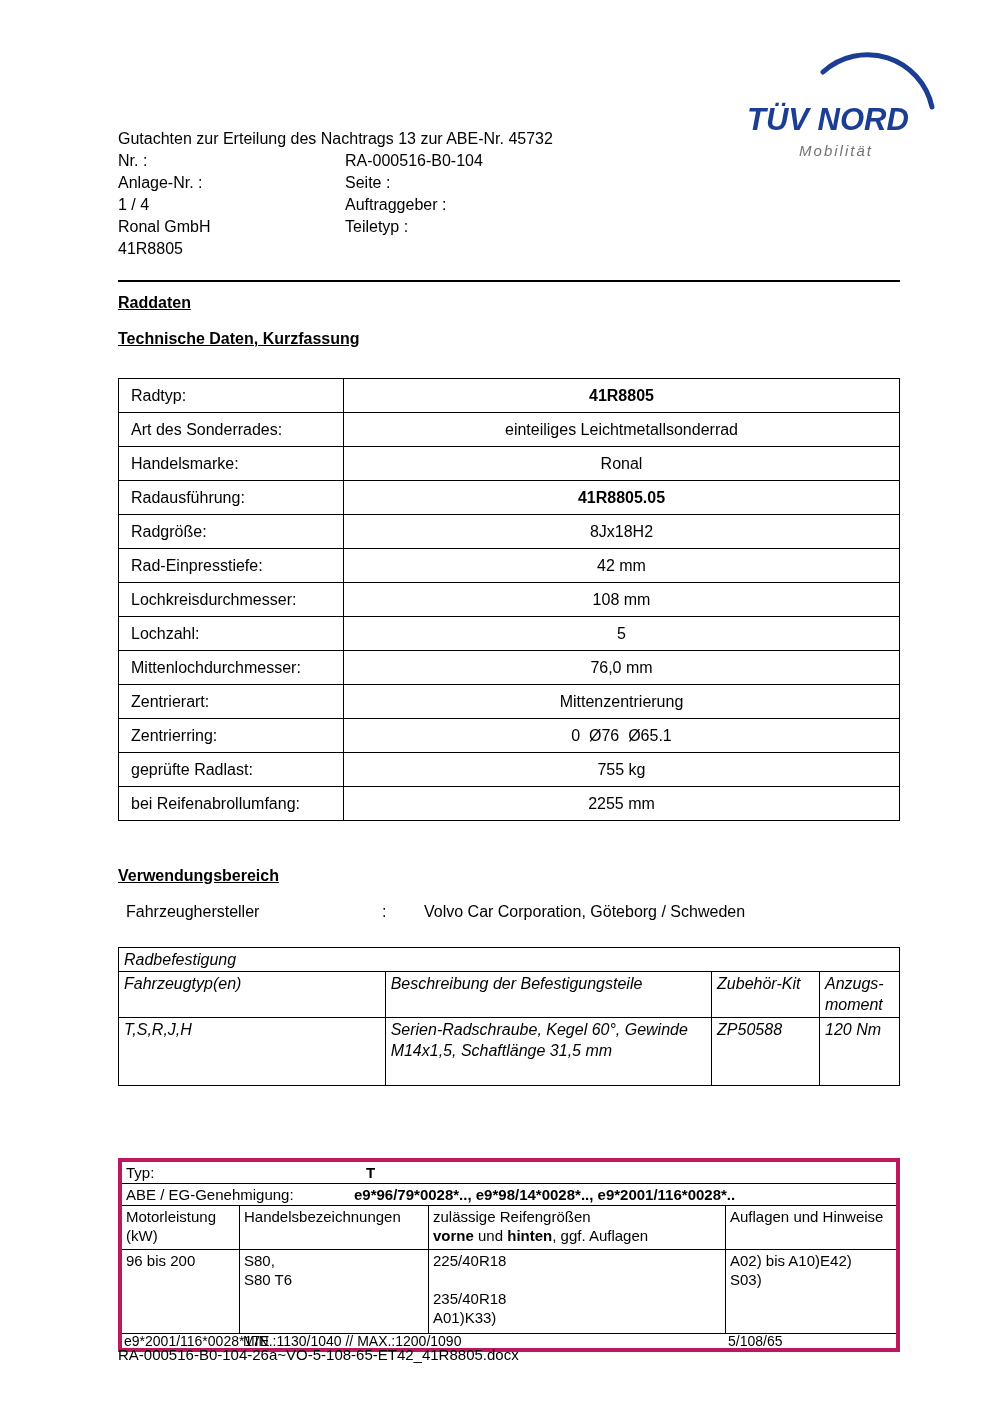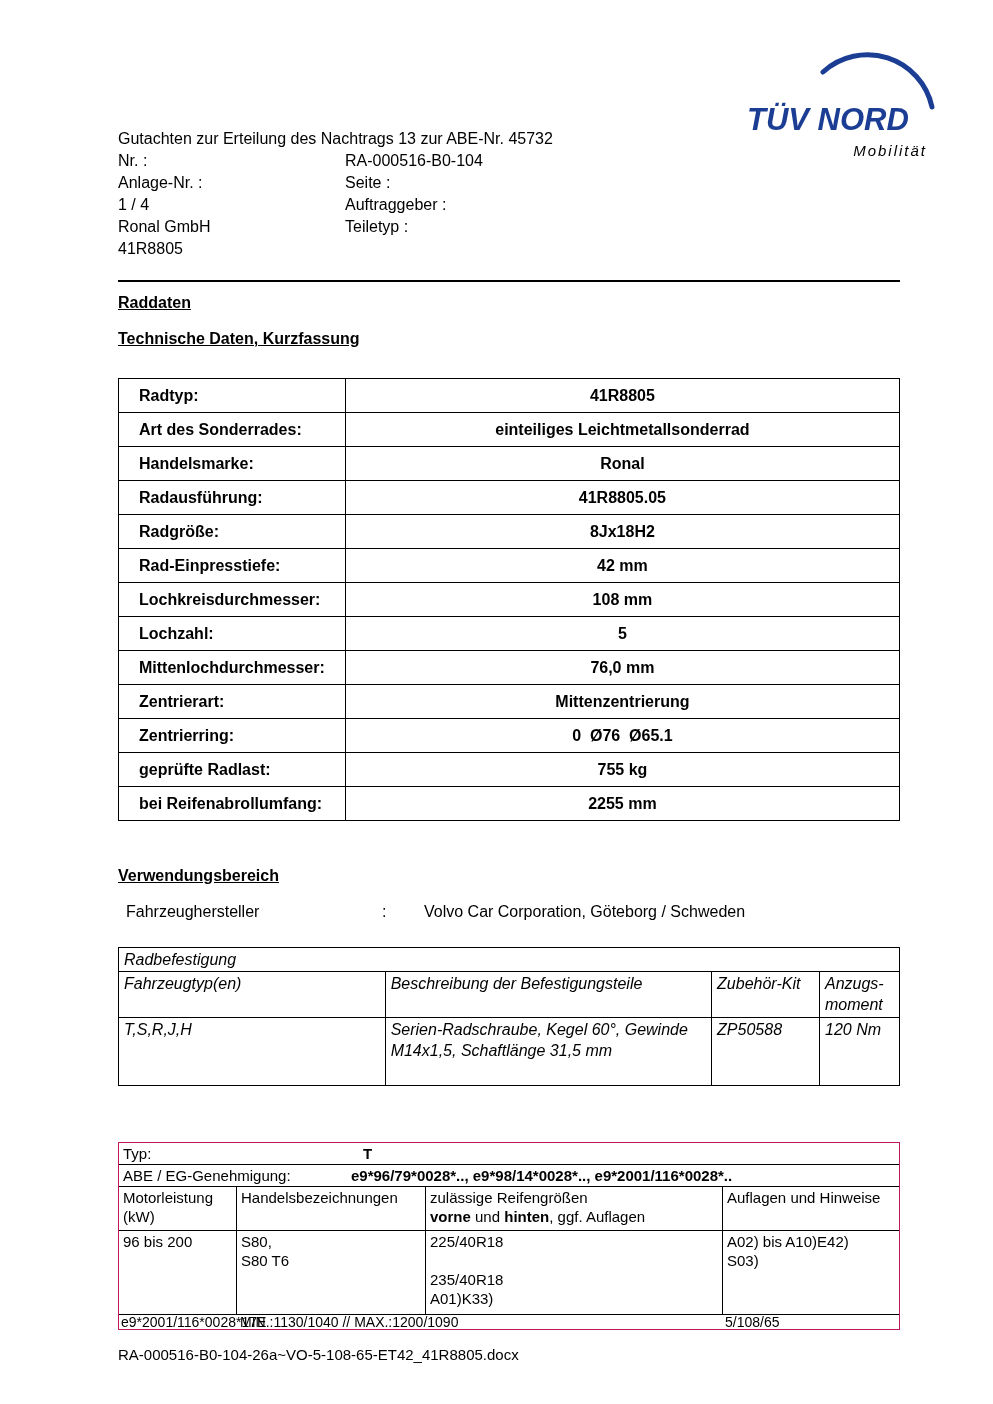--- a/index.html
+++ b/index.html
@@ -4,47 +4,47 @@
 <style>
   * { margin:0; padding:0; box-sizing:border-box; }
   html,body { background:#ffffff; }
   body { font-family:"Liberation Sans", sans-serif; color:#000; }
   .page { position:relative; width:993px; height:1404px; background:#fff; padding:80px 93px 0 118px; overflow:hidden; }
 
   .doc-title { font-size:16px; line-height:22px;margin-top:48px; }
   .hdr-grid { display:grid; grid-template-columns:227px 1fr; font-size:16px; line-height:22px; }
 
   .logo { position:absolute; top:50px; right:56px; width:192px; }
-  .logo-sub { font-style:italic; color:#000000; font-size:15px; letter-spacing:2px; text-align:right; padding-right:10px; margin-top:0px; }
+  .logo-sub { font-style:italic; color:#737373; font-size:15px; letter-spacing:2px; text-align:center; padding-right:10px; margin-top:0px; }
 
   .rule { border-top:2px solid #000; margin-top:20px; width:782px; }
 
   .sec-title { font-weight:bold; text-decoration:underline; font-size:16px; }
   .t1 { margin-top:18px; }
   .t2 { margin-top:12px; }
   .t3 { margin-top:46px; }
 
   table { border-collapse:collapse; }
   .main-table { width:782px; margin-top:30px; font-size:16px; }
-  .main-table td { border:1px solid #000; height:34px; padding:2px 20px; vertical-align:middle;font-weight:bold; }
+  .main-table td { border:1px solid #000; height:34px; padding:2px 12px; vertical-align:middle; }
   .main-table td.lbl { width:225px; text-align:left; }
   .main-table td.val { text-align:center; white-space:pre-wrap; }
   .bold { font-weight:bold; }
 
   .fz-line { display:flex; font-size:16px; margin-top:18px; width:782px; }
   .fz-line .l { width:264px; padding-left:8px; }
   .fz-line .c { width:42px; }
 
   .bef-table { width:782px; margin-top:26px; font-size:16px;font-style:italic; }
   .bef-table td { border:1px solid #000; padding:1px 5px; vertical-align:top; line-height:21px; }
   .bef-title-row td { height:23px; }
   .bef-head-row td { height:46px; }
   .bef-data-row td { height:68px; }
 
-  .typ-table { width:782px; margin-top:56px; border:1px solid #be185d; font-size:15px; line-height:19px; }
+  .typ-table { width:782px; margin-top:72px; border:4px solid #be185d; font-size:15px; line-height:19px; }
   .t-row { display:flex; border-bottom:1px solid #000; }
   .t-row:last-child { border-bottom:none; }
   .t-inline { padding:1px 4px; min-height:21px; align-items:baseline; }
   .t-inline .lab1 { display:inline-block; width:240px; }
   .t-inline .lab2 { display:inline-block; width:228px; }
   .t-cells > div { padding:1px 4px; border-right:1px solid #000; }
   .t-cells > div:last-child { border-right:none; }
   .c1 { width:118px; }
   .c2 { width:189px; }
   .c3 { width:297px; }

